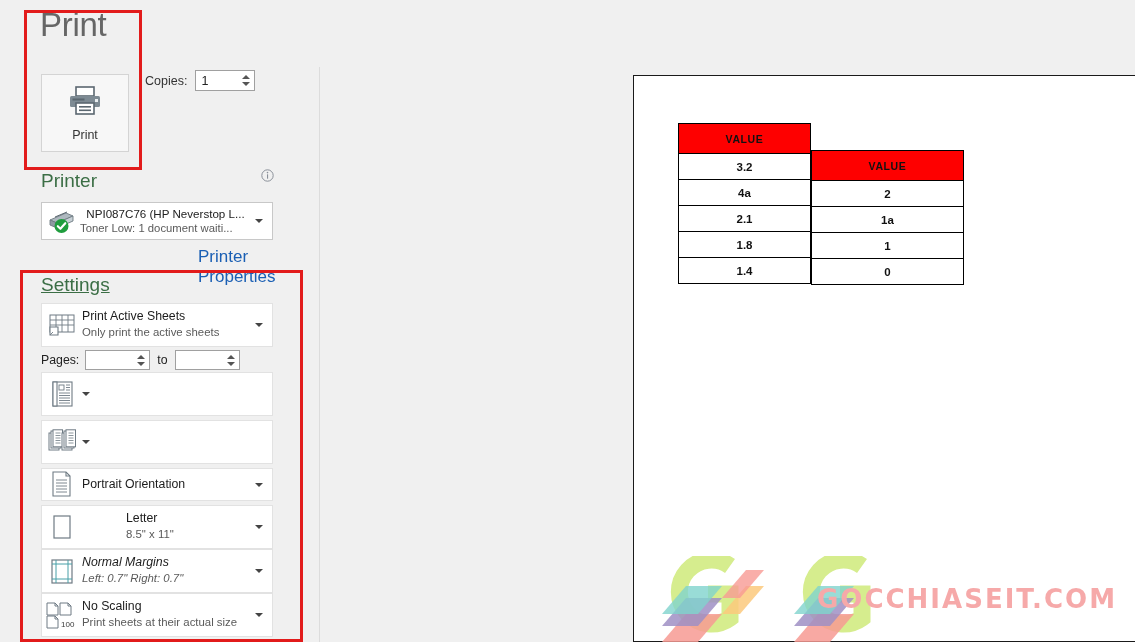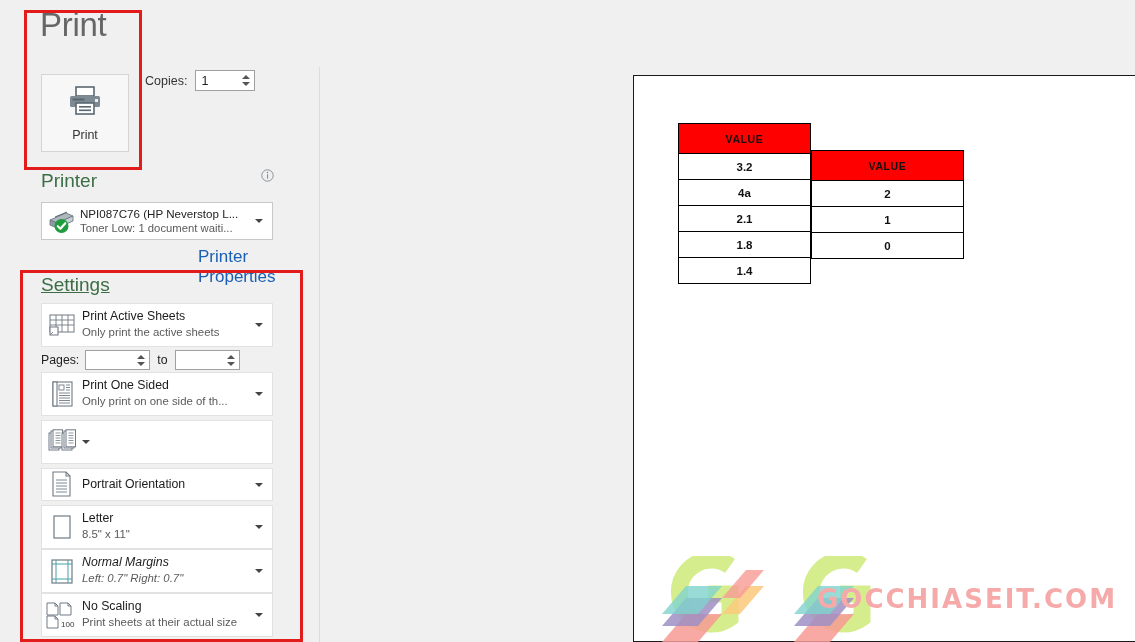--- a/index.html
+++ b/index.html
@@ -60,21 +60,21 @@
 
   #info-icon { position: absolute; left: 261px; top: 168px; width: 13px; height: 13px; cursor: pointer; }
 
   
   #printer-combo {
     position: absolute; left: 41px; top: 202px; width: 232px; height: 38px;
     background: #fff; border: 1px solid #c8c8c8; display: flex; align-items: center; cursor: pointer;
   }
   #printer-combo .pc-icon { width: 38px; height: 38px; display: flex; align-items: center; justify-content: center; flex: none; }
   #printer-combo .pc-text { flex: 1; overflow: hidden; padding-right: 4px; }
-  .pc-name { font-size: 11.6px; color: #222; white-space: nowrap; line-height: 1.25; }
+  .pc-name { font-size: 11.6px; color: #222; white-space: nowrap; line-height: 1.25; text-align: center; }
   .pc-status { font-size: 11.3px; color: #5a5a5a; white-space: nowrap; line-height: 1.25; }
   .combo-caret { width: 0; height: 0; border-left: 4px solid transparent; border-right: 4px solid transparent; border-top: 4.5px solid #444; margin-right: 9px; flex: none; }
 
   #printer-properties {
     position: absolute; left: 190px; top: 247px;
     font-size: 17px; color: #1a5fb4; cursor: pointer; margin-left: 8px;
   }
 
   
   .opt {
@@ -84,21 +84,21 @@
   }
   .opt .opt-icon { width: 40px; flex: none; display: flex; align-items: center; justify-content: center; }
   .opt .opt-text { flex: 1; overflow: hidden; }
   .opt-title { font-size: 12.3px; color: #1c1c1c; white-space: nowrap; line-height: 1.3; }
   .opt-sub { font-size: 11.4px; color: #5a5a5a; white-space: nowrap; line-height: 1.35; }
 
   #opt-sheets  { top: 303px; height: 44px; }
   #opt-sided   { top: 372px; height: 44px; }
   #opt-collate { top: 420px; height: 44px; }
   #opt-orient  { top: 468px; height: 33px; }
-  #opt-size    { top: 505px; height: 44px; }
+  #opt-size    { top: 505px; height: 44px; gap: 44px; }
   #opt-margin  { top: 549px; height: 44px; font-style: italic; }
   #opt-scale   { top: 593px; height: 44px; }
 
   
   #pages-row { position: absolute; left: 41px; top: 350px; display: flex; align-items: center; }
   #pages-row .pg-label { font-size: 12.3px; color: #222; margin-right: 6px; }
   #pages-row .pg-to { font-size: 12.3px; color: #222; margin: 0 7px; }
   .pg-box { width: 65px; height: 20px; }
 
   
@@ -233,24 +233,20 @@
 
     <div class="opt" id="opt-sided">
       <span class="opt-icon">
         <svg width="26" height="28" viewBox="0 0 26 28">
           <rect x="4" y="2" width="19" height="24" fill="#fff" stroke="#6f7b84" stroke-width="1.1"></rect>
           <rect x="4" y="2" width="4" height="24" fill="#fff" stroke="#6f7b84" stroke-width="1.1"></rect>
           <rect x="10" y="5" width="5" height="5" fill="none" stroke="#6f7b84" stroke-width="0.9"></rect>
           <path d="M17 5 H21 M17 7.5 H21 M17 10 H21 M10 13 H21 M10 15.5 H21 M10 18 H21 M10 20.5 H21 M10 23 H21" stroke="#6f7b84" stroke-width="0.9"></path>
         </svg>
       </span>
-      <span class="opt-text">
-        <div class="opt-title">Print One Sided</div>
-        <div class="opt-sub">Only print on one side of th...</div>
-      </span>
       <span class="combo-caret"></span>
     </div>
 
     <div class="opt" id="opt-collate">
       <span class="opt-icon">
         <svg width="30" height="26" viewBox="0 0 30 26">
           <rect x="2" y="4" width="10" height="17" fill="#fff" stroke="#6f7b84" stroke-width="1"></rect>
           <rect x="4" y="2" width="10" height="17" fill="#fff" stroke="#6f7b84" stroke-width="1"></rect>
           <rect x="6" y="0.8" width="9.5" height="17" fill="#fff" stroke="#6f7b84" stroke-width="1"></rect>
           <path d="M8.5 4 H13.5 M8.5 6.5 H13.5 M8.5 9 H13.5 M8.5 11.5 H13.5 M8.5 14 H13.5" stroke="#6f7b84" stroke-width="0.8"></path>
@@ -354,20 +350,23 @@
     </tbody>
       </table>
 
     <table class="ptable" id="tableB">
       <tbody>
           <tr>
             <td class="hdr">VALUE</td>
           </tr>
       <tr>
             <td>2</td>
+          </tr>
+      <tr>
+            <td>1a</td>
           </tr>
       <tr>
             <td>1</td>
           </tr>
       <tr>
             <td>0</td>
           </tr>
     </tbody>
       </table>
 

